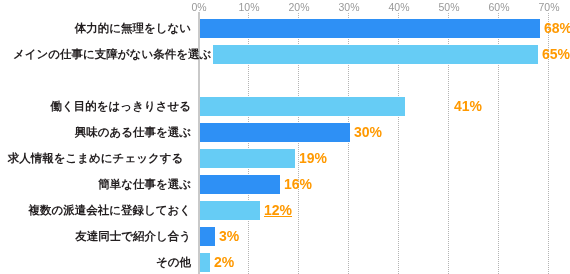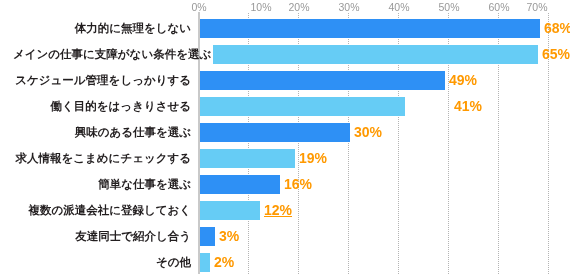--- a/index.html
+++ b/index.html
@@ -105,57 +105,52 @@
       <div class="gridline" style="left: 398px;"></div>
       <div class="gridline" style="left: 448px;"></div>
       <div class="gridline" style="left: 498px;"></div>
       <div class="gridline" style="left: 548px;"></div>
     </div>
 
   <div class="axis-line"></div>
 
   <div id="ticks">
       <div class="tick-label" style="left: 199px; color: rgb(153, 153, 153);">0%</div>
-      <div class="tick-label" style="left: 261px; color: rgb(153, 153, 153); text-align: center;">10%</div>
+      <div class="tick-label" style="left: 249px; color: rgb(153, 153, 153); text-align: center;">10%</div>
       <div class="tick-label" style="left: 299px; color: rgb(153, 153, 153);">20%</div>
       <div class="tick-label" style="left: 349px; color: rgb(153, 153, 153);">30%</div>
       <div class="tick-label" style="left: 399px; color: rgb(153, 153, 153);">40%</div>
       <div class="tick-label" style="left: 449px; color: rgb(153, 153, 153);">50%</div>
       <div class="tick-label" style="left: 499px; color: rgb(153, 153, 153);">60%</div>
-      <div class="tick-label" style="left: 537px; color: rgb(153, 153, 153);">70%</div>
+      <div class="tick-label" style="left: 549px; color: rgb(153, 153, 153);">70%</div>
     </div>
 
   <div class="rows" id="rows">
       <div class="row" style="top: 19px;">
         <div class="cat-label" style="color: rgb(35, 31, 32);">体力的に無理をしない</div>
         <div class="bar" style="width: 340px; background: rgb(46, 144, 245);"></div>
         <div class="val-label" style="left: 544px; color: rgb(255, 153, 0);">68%</div>
       </div>
       <div class="row" style="top: 45px; margin-left: 13px;">
         <div class="cat-label" style="color: rgb(35, 31, 32);">メインの仕事に支障がない条件を選ぶ</div>
         <div class="bar" style="width: 325px; background: rgb(102, 204, 245);"></div>
         <div class="val-label" style="left: 529px; color: rgb(255, 153, 0);">65%</div>
       </div>
-      <div class="row" style="top: 71px;">
-        <div class="cat-label" style="color: rgb(35, 31, 32);">スケジュール管理をしっかりする</div>
-        <div class="bar" style="width: 245px; background: rgb(46, 144, 245);"></div>
-        <div class="val-label" style="left: 449px; color: rgb(255, 153, 0);">49%</div>
-      </div>
       <div class="row" style="top: 97px;">
         <div class="cat-label" style="color: rgb(35, 31, 32);">働く目的をはっきりさせる</div>
         <div class="bar" style="width: 205px; background: rgb(102, 204, 245);"></div>
         <div class="val-label" style="left: 409px; color: rgb(255, 153, 0); margin-left: 45px;">41%</div>
       </div>
       <div class="row" style="top: 123px;">
         <div class="cat-label" style="color: rgb(35, 31, 32);">興味のある仕事を選ぶ</div>
         <div class="bar" style="width: 150px; background: rgb(46, 144, 245);"></div>
         <div class="val-label" style="left: 354px; color: rgb(255, 153, 0);">30%</div>
       </div>
       <div class="row" style="top: 149px;">
-        <div class="cat-label" style="color: rgb(35, 31, 32);">求人情報をこまめにチェックする</div>
+        <div class="cat-label" style="color: rgb(35, 31, 32); text-align: center;">求人情報をこまめにチェックする</div>
         <div class="bar" style="width: 95px; background: rgb(102, 204, 245);"></div>
         <div class="val-label" style="left: 299px; color: rgb(255, 153, 0);">19%</div>
       </div>
       <div class="row" style="top: 175px;">
         <div class="cat-label" style="color: rgb(35, 31, 32);">簡単な仕事を選ぶ</div>
         <div class="bar" style="width: 80px; background: rgb(46, 144, 245);"></div>
         <div class="val-label" style="left: 284px; color: rgb(255, 153, 0);">16%</div>
       </div>
       <div class="row" style="top: 201px;">
         <div class="cat-label" style="color: rgb(35, 31, 32);">複数の派遣会社に登録しておく</div>

